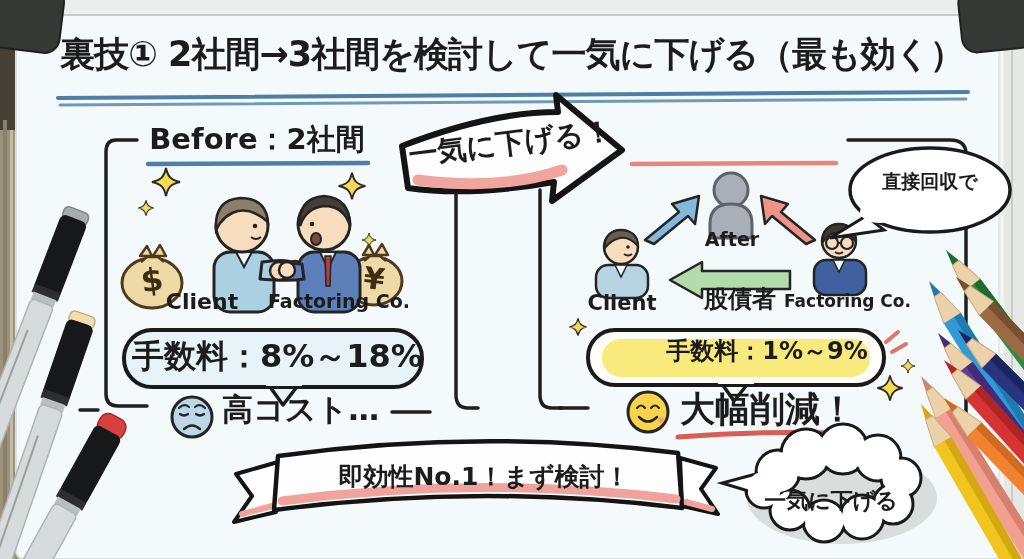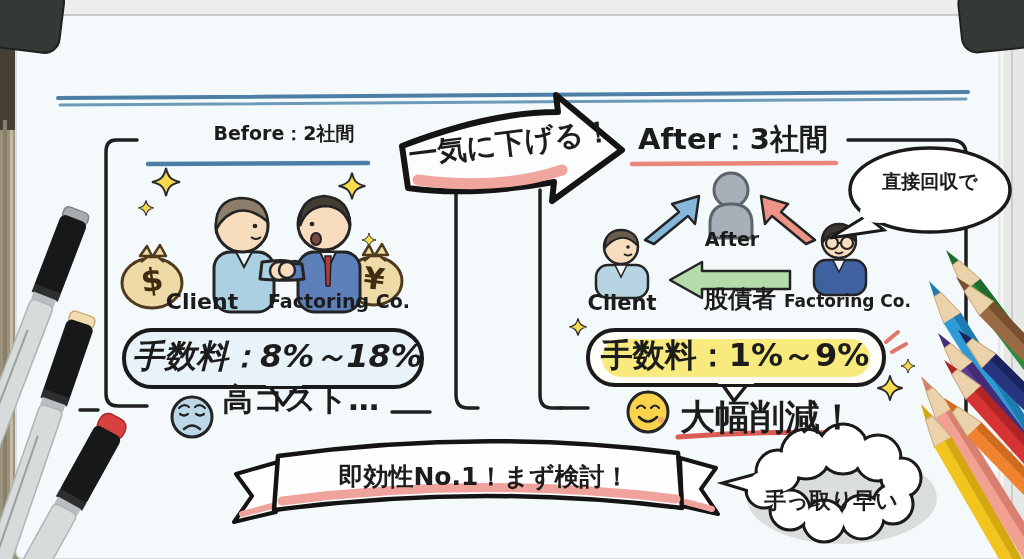--- a/index.html
+++ b/index.html
@@ -302,43 +302,43 @@
     </g>
     <g transform="translate(921,404) rotate(-30)">
       <polygon points="0,0 -4,16 4,16" fill="#d4a812"></polygon>
           <polygon points="-4,16 4,16 10,44 -10,44" fill="#ecd2ab" stroke="#c9a87b"></polygon>
           <rect x="-10" y="44" width="20" height="380" fill="#f2c41e"></rect>
           <rect x="2" y="44" width="8" height="380" fill="#d4a812"></rect>
     </g>
   </g>
 </svg>
 
-
-<div class="txt ctr" style="left:142px;top:124px;width:230px;font-size:19px;margin-left:27px;">Before：2社間</div>
-
-<div class="txt ctr" style="left:622px;top:124px;width:222px;font-size:29px;">After：3社間</div>
+<div class="txt ctr" style="left:50px;top:36px;width:924px;font-size:35px;letter-spacing:-1px;">裏技① 2社間→3社間を検討して一気に下げる（最も効く）</div>
+
+<div class="txt ctr" style="left:142px;top:124px;width:230px;font-size:29px;">Before：2社間</div>
+
 
 <div class="txt ctr" style="left:408px;top:128px;width:200px;font-size:29px;transform:rotate(-7deg);">一気に下げる！</div>
 
 <div class="txt ctr" style="left:136px;top:264px;width:32px;font-size:32px;color:#3f2d12;transform:rotate(-8deg);">$</div>
 <div class="txt ctr" style="left:358px;top:263px;width:32px;font-size:30px;color:#3f2d12;transform:rotate(7deg);">¥</div>
 
 <div class="txt ctr" style="left:152px;top:290px;width:100px;font-size:22px;">Client</div>
 <div class="txt ctr" style="left:268px;top:292px;width:134px;font-size:19px;">Factoring Co.</div>
 
-<div class="txt ctr" style="left:132px;top:340px;width:282px;font-size:32px;font-style:italic;">手数料：8%～18%</div>
-<div class="txt" style="left:222px;top:383px;font-size:31px;">高コスト…</div>
+<div class="txt ctr" style="left:132px;top:340px;width:282px;font-size:32px;">手数料：8%～18%</div>
+<div class="txt" style="left:222px;top:393px;font-size:31px;">高コスト…</div>
 
 <div class="txt ctr" style="left:694px;top:230px;width:76px;font-size:19px;">After</div>
 <div class="txt ctr" style="left:582px;top:292px;width:80px;font-size:21px;">Client</div>
 <div class="txt ctr" style="left:784px;top:293px;width:112px;font-size:17px;">Factoring Co.</div>
 <div class="txt ctr" style="left:700px;top:287px;width:80px;font-size:24px;">股債者</div>
 
 <div class="txt ctr" style="left:866px;top:172px;width:128px;font-size:19px;">直接回収で</div>
 
-<div class="txt ctr" style="left:592px;top:339px;width:286px;font-size:32px;">手数料：1%～9%</div>
-<div class="txt" style="left:680px;top:391px;font-size:35px;margin-top:8px;">大幅削減！</div>
+<div class="txt ctr" style="left:592px;top:339px;width:286px;font-size:24px;padding-left:32px;">手数料：1%～9%</div>
+<div class="txt" style="left:680px;top:391px;font-size:35px;">大幅削減！</div>
 
 <div class="txt ctr" style="left:290px;top:464px;width:388px;font-size:25px;">即効性No.1！まず検討！</div>
 
-<div class="txt ctr" style="left:756px;top:489px;width:150px;font-size:22px;">手っ取り早い</div>
+<div class="txt ctr" style="left:756px;top:489px;width:150px;font-size:22px;">一気に下げる</div>
 
 </div>
 
 </body></html>

